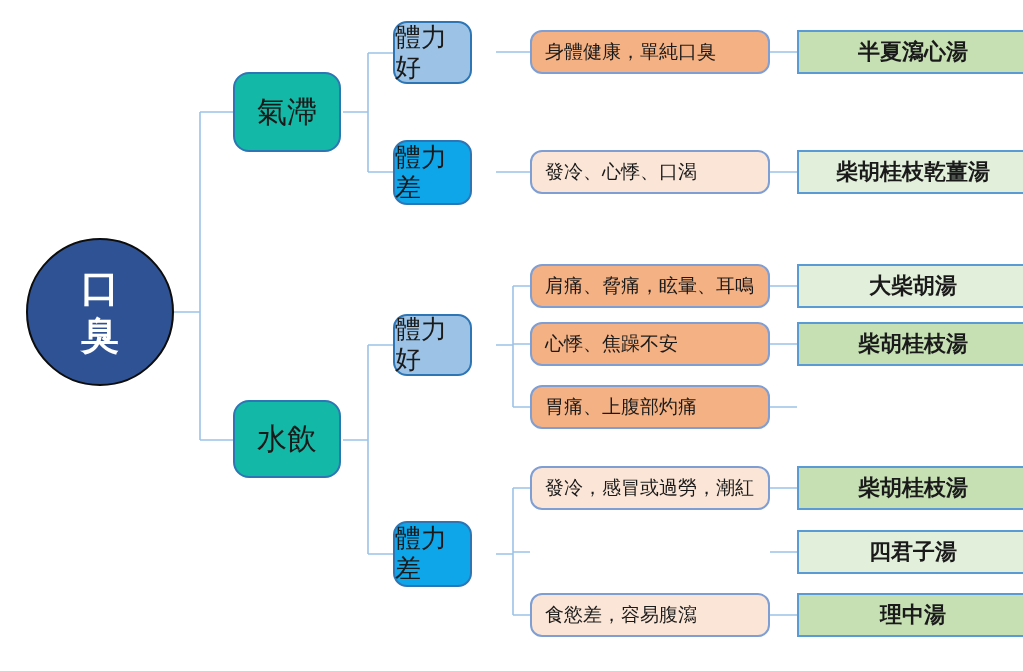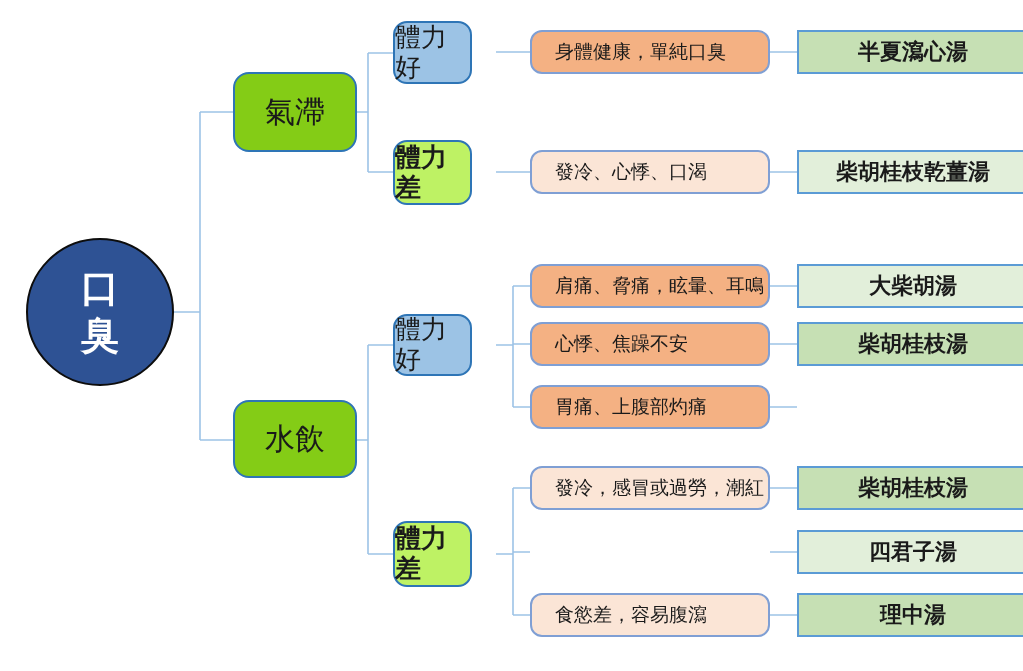--- a/index.html
+++ b/index.html
@@ -15,36 +15,36 @@
   }
   .root-circle{
     left:26px;top:238px;width:148px;height:148px;border-radius:50%;
     background:#2e5294;border:2.5px solid #0d0d0d;
   }
   .root-circle .root-label{
     color:#ffffff;font-weight:bold;font-size:38px;width:44px;text-align:center;
     line-height:1.25;word-break:break-all;
   }
   .lvl1{
-    width:124px;background:#84cc16;border:2px solid #2e75b6;border-radius:16px;font-size:30px;
+    width:108px;background:#14b8a6;border:2px solid #2e75b6;border-radius:16px;font-size:30px;
   }
   .n-qizhi{left:233px;top:72px;height:80px;}
   .n-shuiyin{left:233px;top:400px;height:78px;}
   .lvl2{
     width:79px;border:2px solid #2e75b6;border-radius:14px;font-size:26px;
   }
   .strong{background:#9cc3e5;}
-  .weak{background:#bef264;font-weight:bold;}
+  .weak{background:#0ea5e9;}
   .n-strong-a{left:393px;top:21px;height:63px;}
   .n-weak-a{left:393px;top:140px;height:65px;}
   .n-strong-b{left:393px;top:314px;height:62px;}
   .n-weak-b{left:393px;top:521px;height:66px;}
   .symptom{
     left:530px;width:240px;height:44px;border:2px solid #7f9fd4;border-radius:12px;
-    font-size:19px;justify-content:flex-start;padding-left:23px;
+    font-size:19px;justify-content:flex-start;padding-left:13px;
   }
   .sym-strong{background:#f4b183;}
   .sym-weak{background:#fbe5d6;}
   .s1{top:30px;} .s2{top:150px;} .s3{top:264px;} .s4{top:322px;}
   .s5{top:385px;} .s6{top:466px;} .s7{top:530px;} .s8{top:593px;}
   .formula{
     left:797px;width:232px;height:44px;border:2px solid #5b9bd5;border-radius:0;
     font-size:22px;font-weight:bold;
   }
   .green-md{background:#c6e0b4;}

